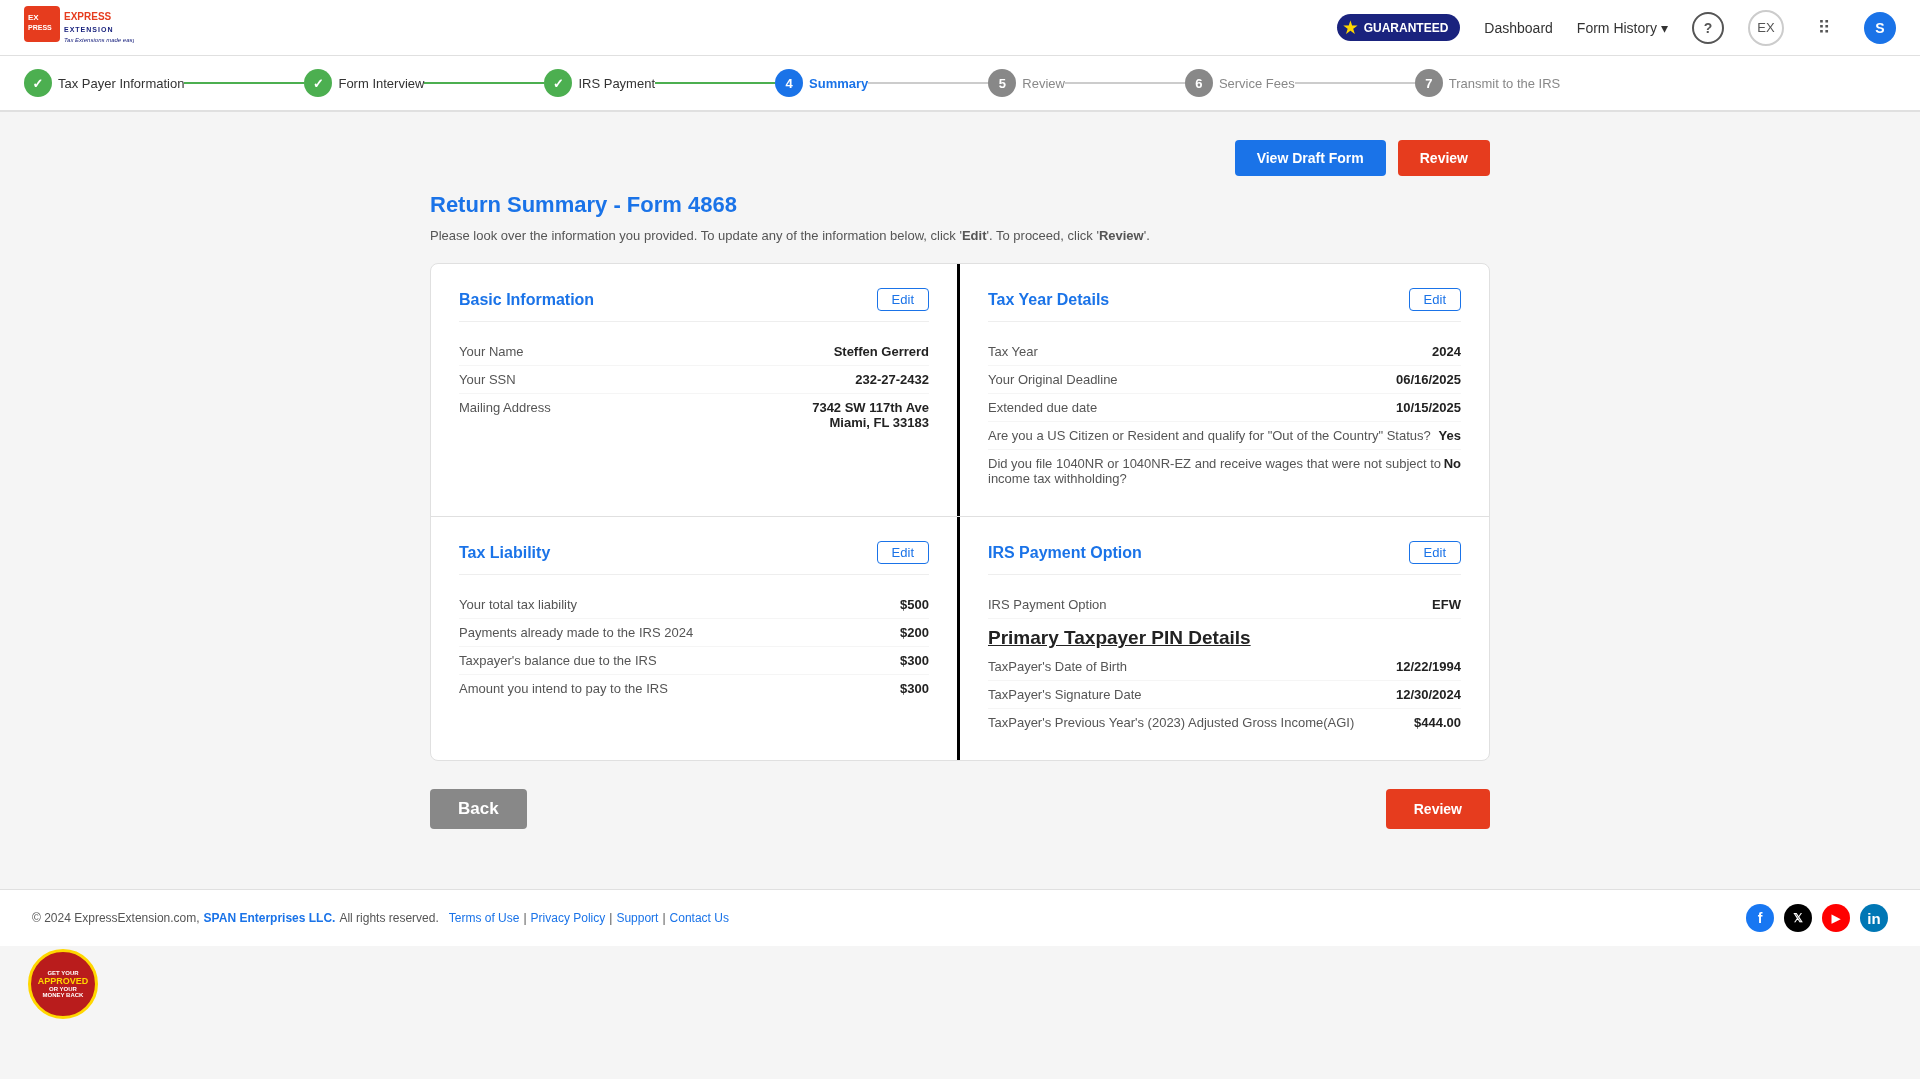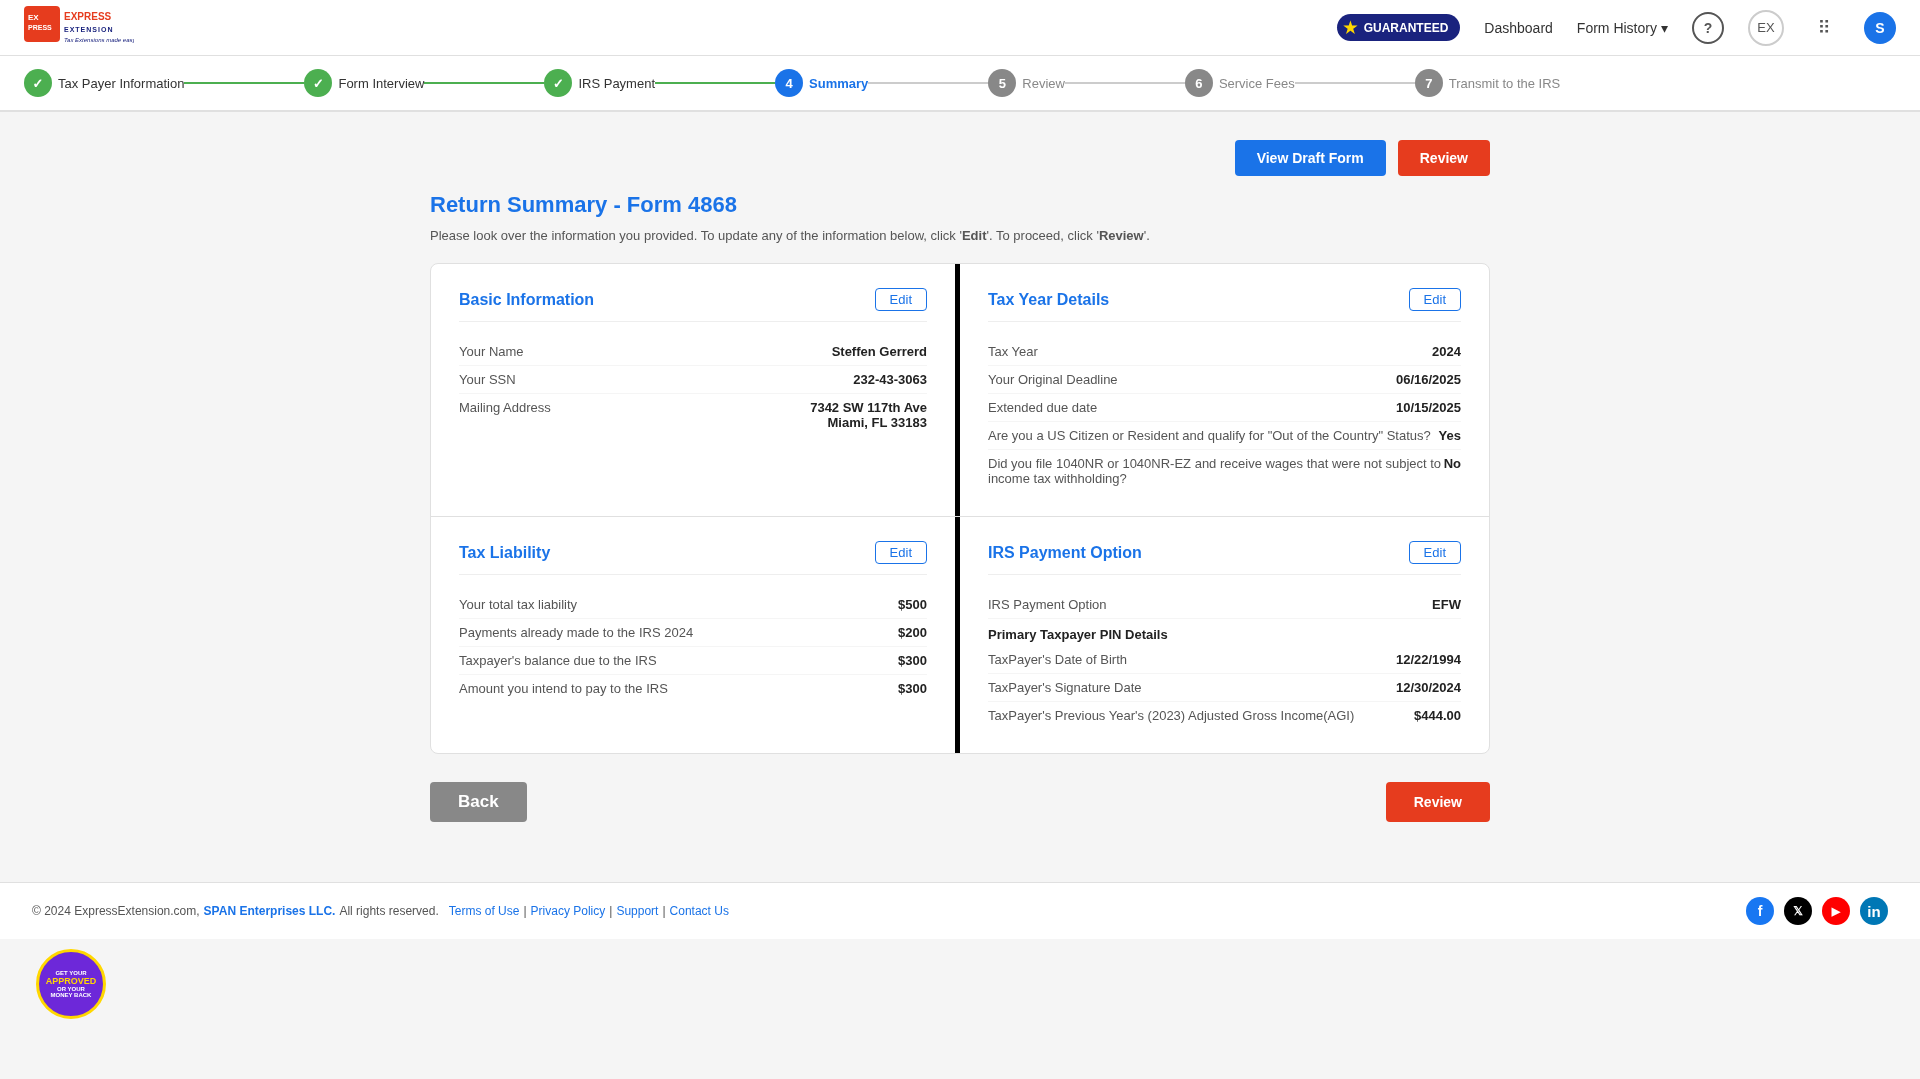--- a/index.html
+++ b/index.html
@@ -154,21 +154,21 @@
       overflow: hidden;
     }
     .cards-row {
       display: grid;
       grid-template-columns: 1fr 1fr;
       border-bottom: 1px solid #e0e0e0;
     }
     .cards-row:last-child { border-bottom: none; }
     .card {
       padding: 24px 28px;
-      border-right: 5px solid #000000;
+      border-right: 3px solid #000000;
     }
     .card:last-child { border-right: none; }
     .card-header {
       display: flex;
       justify-content: space-between;
       align-items: center;
       margin-bottom: 16px;
       padding-bottom: 10px;
       border-bottom: 1px solid #eee;
     }
@@ -194,22 +194,23 @@
       padding: 6px 0;
       font-size: 13px;
       border-bottom: 1px solid #f5f5f5;
     }
     .card-row:last-child { border-bottom: none; }
     .card-row-label { color: #555; flex: 1; }
     .card-row-value { color: #222; font-weight: 600; text-align: right; max-width: 55%; }
     .card-sub-header {
       padding: 8px 0 4px;
       font-weight: 700;
-      font-size: 13px;
+      font-size: 19px;
       color: #222;
+      text-decoration: underline;
     }
 
     
     .bottom-buttons {
       display: flex;
       justify-content: space-between;
       margin-top: 28px;
     }
     .btn-back {
       background: #888;
@@ -253,24 +254,24 @@
     }
     .social-fb { background: #1877f2; color: #fff; }
     .social-x { background: #000; color: #fff; font-size: 12px; }
     .social-yt { background: #ff0000; color: #fff; font-size: 11px; }
     .social-li { background: #0077b5; color: #fff; font-size: 15px; }
 
     
     .approval-badge {
       position: fixed;
       bottom: 60px;
-      left: 36px;
+      left: 28px;
       width: 70px;
       height: 70px;
-      background: #6d28d9;
+      background: #b91c1c;
       border-radius: 50%;
       display: flex;
       flex-direction: column;
       align-items: center;
       justify-content: center;
       color: #ffd700;
       font-size: 7px;
       font-weight: 700;
       text-align: center;
       z-index: 10;
@@ -385,21 +386,21 @@
         <div class="card-header">
           <span class="card-title">Basic Information</span>
           <button class="btn-edit">Edit</button>
         </div>
         <div class="card-row">
           <span class="card-row-label">Your Name</span>
           <span class="card-row-value">Steffen Gerrerd</span>
         </div>
         <div class="card-row">
           <span class="card-row-label">Your SSN</span>
-          <span class="card-row-value">232-43-3063</span>
+          <span class="card-row-value">232-27-2432</span>
         </div>
         <div class="card-row">
           <span class="card-row-label">Mailing Address</span>
           <span class="card-row-value" style="white-space:pre-line;">7342 SW 117th Ave
 Miami, FL 33183</span>
         </div>
       </div>
 
       <div class="card">
         <div class="card-header">

